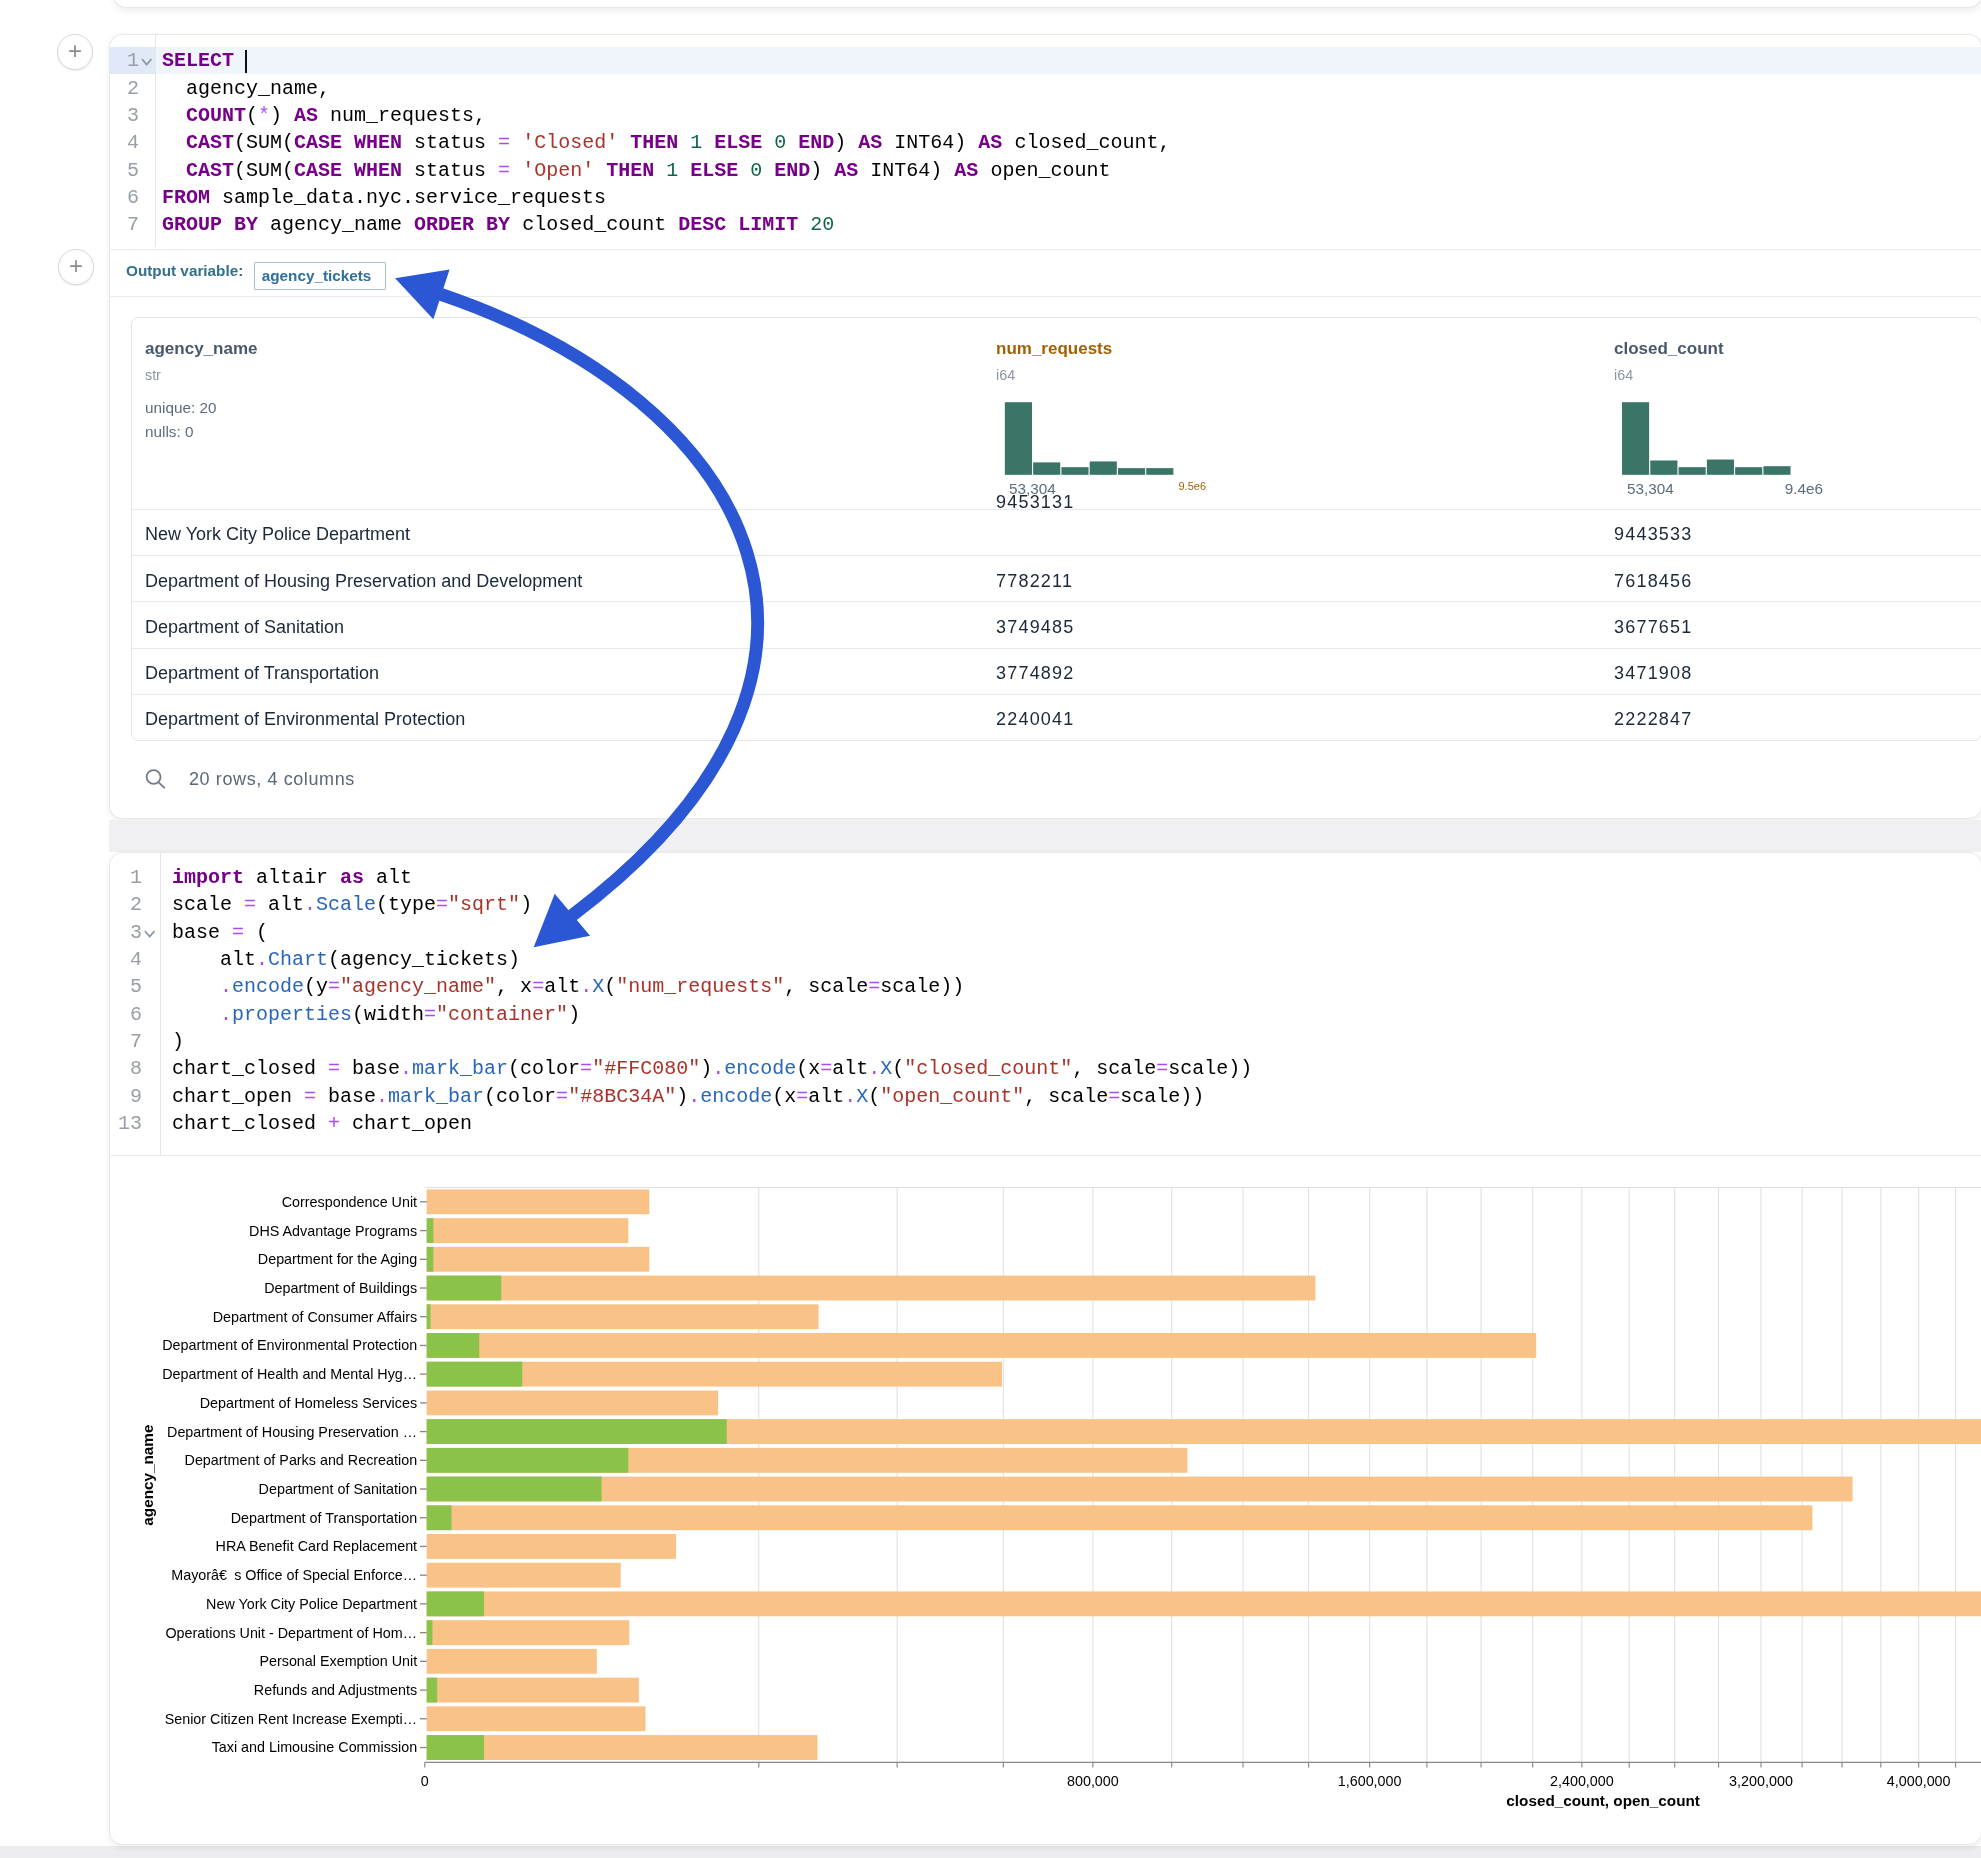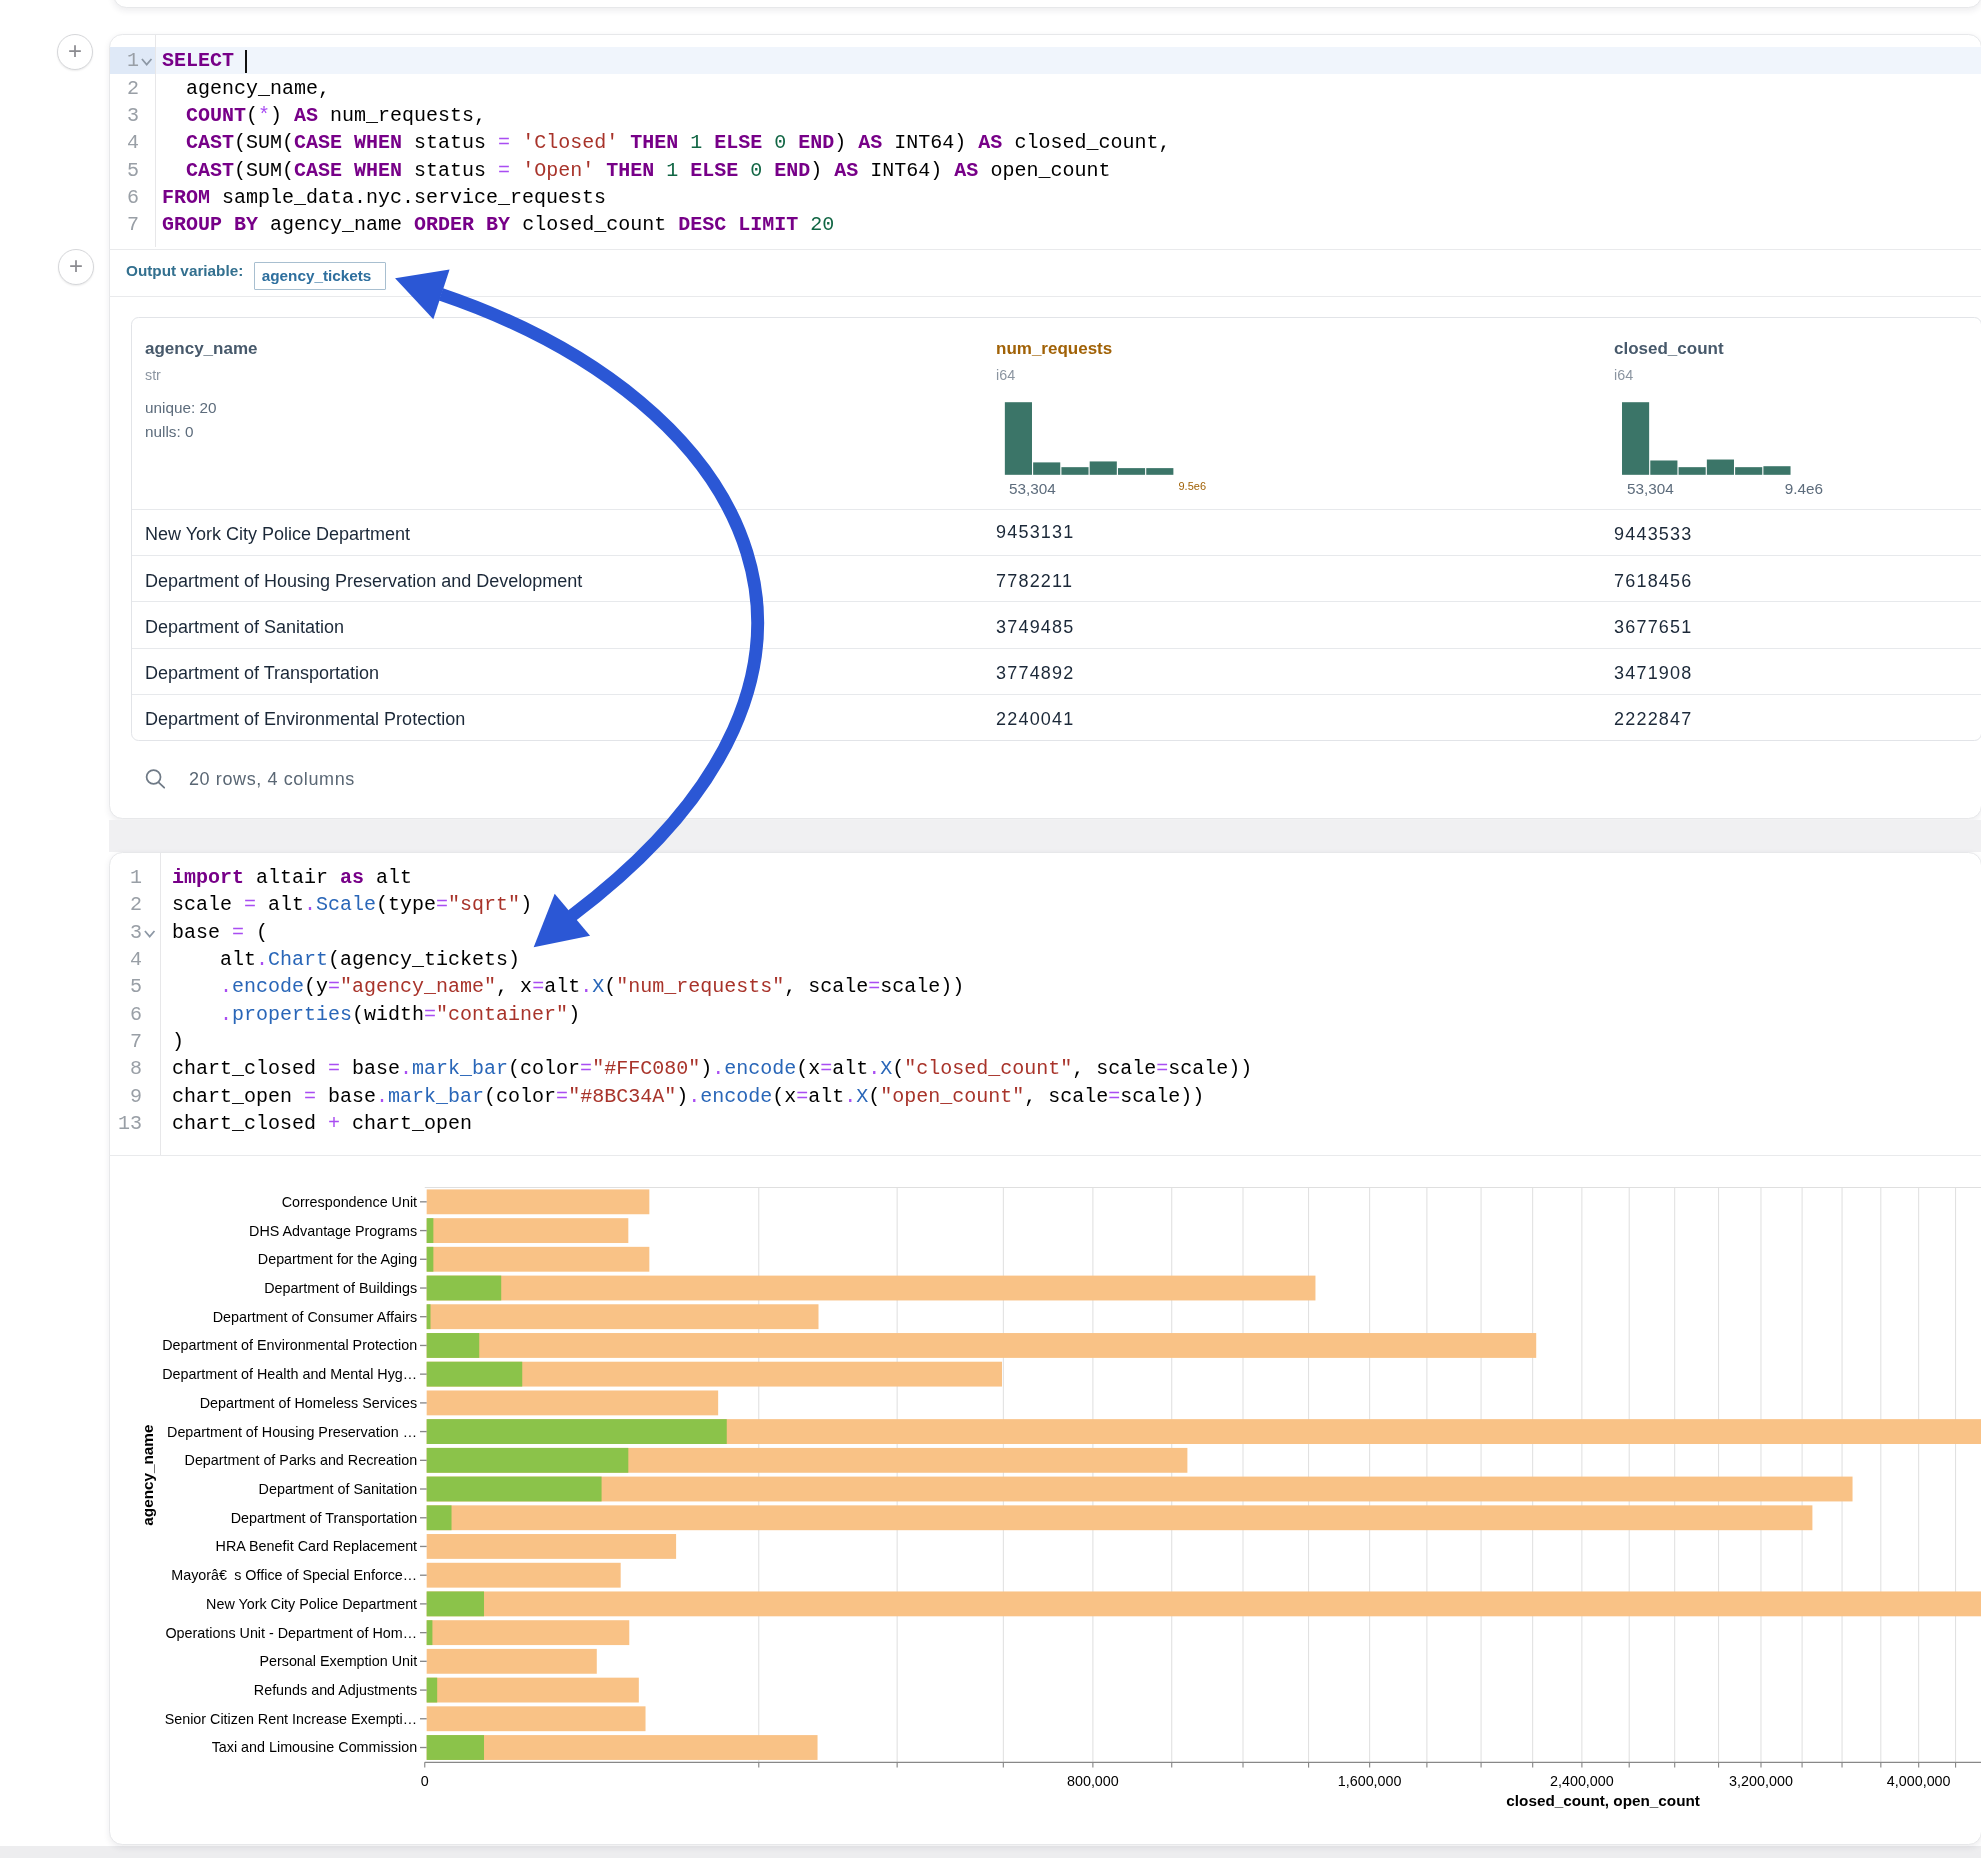--- a/index.html
+++ b/index.html
@@ -93,21 +93,21 @@
         <rect x="1726.6" y="482" width="28.4" height="15" fill="#3b7568"></rect>
         <rect x="1756.2" y="489" width="28.4" height="8" fill="#3b7568"></rect>
         <rect x="1785.8" y="481" width="28.4" height="16" fill="#3b7568"></rect>
         <rect x="1815.4" y="489" width="28.4" height="8" fill="#3b7568"></rect>
         <rect x="1845.0" y="488" width="28.4" height="9" fill="#3b7568"></rect>
       </svg>
 <div class="abs" style="left:1627px; top:480px; font-size:15.3px; color:#5d6c7c;">53,304</div>
 <div class="abs" style="left:1770px; top:480px; width:53px; text-align:right; font-size:15.3px; color:#5d6c7c;">9.4e6</div>
 <div class="abs" style="left:132px; top:509px; width:1849px; height:1px; background:#e7e9ec;"></div>
 <div class="abs" style="left:145px; top:524px; font-size:18px; color:#1b2838;">New York City Police Department</div>
-<div class="abs" style="left:996px; top:522px; font-size:18px; letter-spacing:1.2px; color:#1b2838;">9453131</div>
+<div class="abs" style="left:996px; top:492px; font-size:18px; letter-spacing:1.2px; color:#1b2838;">9453131</div>
 <div class="abs" style="left:1614px; top:524px; font-size:18px; letter-spacing:1.2px; color:#1b2838;">9443533</div>
 <div class="abs" style="left:132px; top:555px; width:1849px; height:1px; background:#e7e9ec;"></div>
 <div class="abs" style="left:145px; top:571px; font-size:18px; color:#1b2838;">Department of Housing Preservation and Development</div>
 <div class="abs" style="left:996px; top:571px; font-size:18px; letter-spacing:1.2px; color:#1b2838;">7782211</div>
 <div class="abs" style="left:1614px; top:571px; font-size:18px; letter-spacing:1.2px; color:#1b2838;">7618456</div>
 <div class="abs" style="left:132px; top:601px; width:1849px; height:1px; background:#e7e9ec;"></div>
 <div class="abs" style="left:145px; top:617px; font-size:18px; color:#1b2838;">Department of Sanitation</div>
 <div class="abs" style="left:996px; top:617px; font-size:18px; letter-spacing:1.2px; color:#1b2838;">3749485</div>
 <div class="abs" style="left:1614px; top:617px; font-size:18px; letter-spacing:1.2px; color:#1b2838;">3677651</div>
 <div class="abs" style="left:132px; top:648px; width:1849px; height:1px; background:#e7e9ec;"></div>

